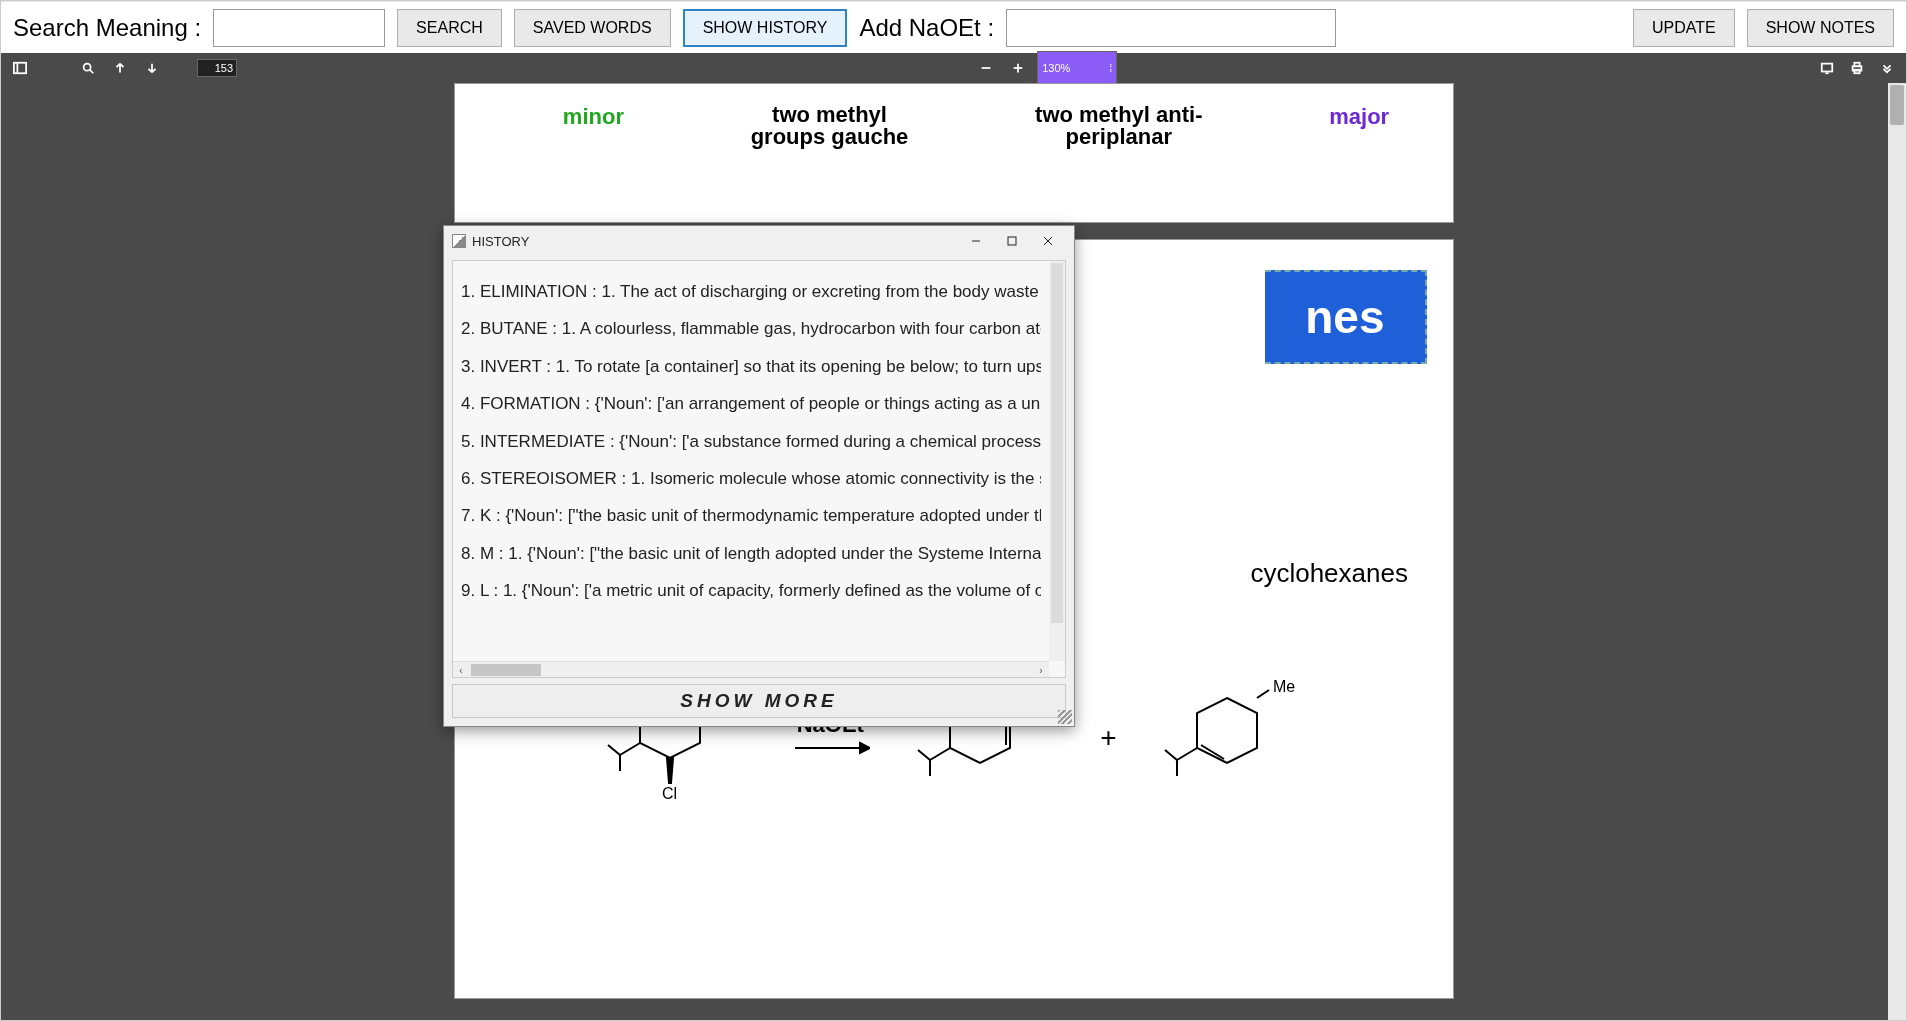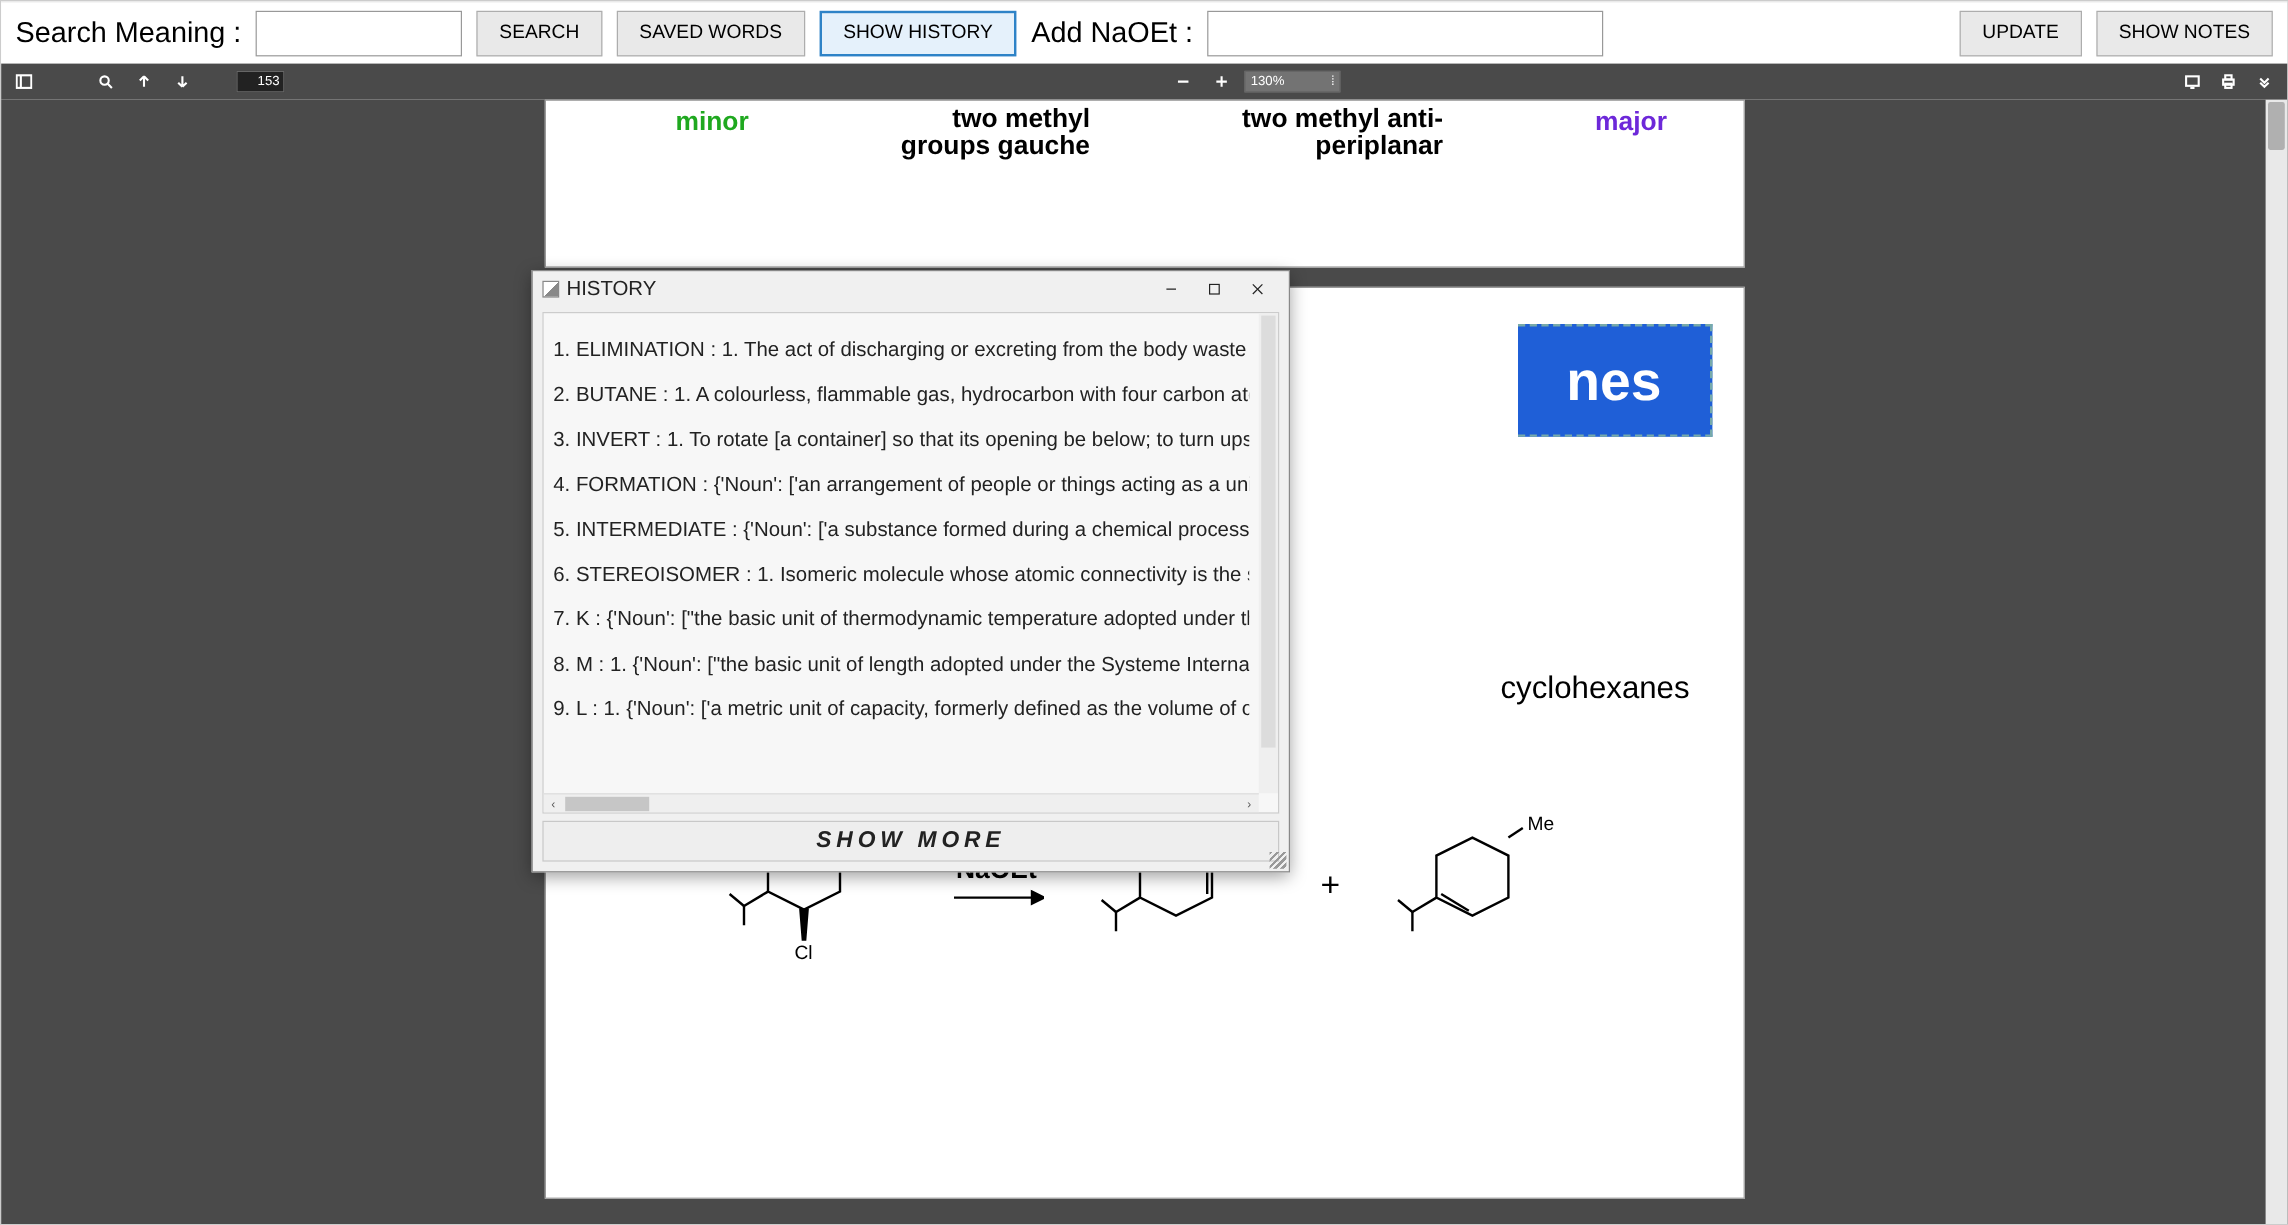--- a/index.html
+++ b/index.html
@@ -24,48 +24,48 @@
   .btn.active { background:#e5f1fb; border:2px solid #2e83c7; }
   .top-toolbar .spacer { flex:1; }
 
   
   .pdf-bar { height: 30px; background:#4a4a4a; display:flex; align-items:center; color:#fff; font-size:12px; padding:0 6px; gap:6px; }
   .pdf-bar .icon-btn { width:26px; height:26px; display:flex; align-items:center; justify-content:center; cursor:pointer; }
   .pdf-bar .icon-btn svg { width:14px; height:14px; stroke:#fff; fill:none; stroke-width:2; }
   .pdf-bar .page-input { width:40px; height:18px; background:#222; border:1px solid #666; color:#fff; text-align:right; font-size:11px; padding:0 3px;}
   .pdf-bar .page-of { color:#ddd;margin-top:46px; }
   .pdf-bar .center { flex:1; display:flex; justify-content:center; align-items:center; gap:6px;}
-  .pdf-bar .zoom-select { background:#737373; border:1px solid #666; color:#fff; height:18px; width:80px; display:flex; align-items:center; justify-content:space-between; padding:0 4px; font-size:11px;}
+  .pdf-bar .zoom-select { background:#8b5cf6; border:1px solid #666; color:#fff; height:18px; width:80px; display:flex; align-items:center; justify-content:space-between; padding:16px 4px; font-size:11px;}
   .pdf-bar .right { display:flex; gap:4px; }
 
   
   .viewer { flex:1; background:#4a4a4a; position:relative; overflow:hidden; }
   .page-stack { position:absolute; left:50%; transform:translateX(-50%); width:1000px; top:0; }
   .pdf-page { background:#fff; border:1px solid #999; margin-bottom:16px; position:relative; }
   .pdf-page.p1 { height:140px; }
   .pdf-page.p2 { height:760px; padding:30px 26px; }
-  .p1-content { display:flex; justify-content:space-around; align-items:flex-start; padding-top:4px; font-size:22px; font-weight:bold; text-align:right;margin-left:45px; }
+  .p1-content { display:flex; justify-content:space-around; align-items:flex-start; padding-top:20px; font-size:22px; font-weight:bold; text-align:center;margin-left:45px; }
   .p1 .minor { color:#1fa81f; }
   .p1 .major { color:#6d28d9; }
   .p1 .mid { color:#000; line-height:1.0; }
 
   .blue-banner { background:#1f5fd7; color:#fff; font-size:46px; font-weight:800; padding:18px 40px; display:inline-block; border:2px dashed #7aa; }
   .p2 .pe-frag { margin-top:160px; font-size:24px; margin-left:140px; }
   .p2 ul { margin-top:6px; margin-left:30px; font-size:26px; list-style:disc; }
   .p2 li { margin-bottom:2px; }
   .p2 .kw-e2 { color:#1f5fd7; font-weight:bold; }
   .p2 .chem-row { display:flex; align-items:center; justify-content:center; gap:40px; margin-top:18px; font-size:22px; }
   .p2 .chem svg { display:block; }
   .p2 .plus { font-size:28px; }
   .scrollbar-v { position:absolute; right:0; top:0; bottom:0; width:18px; background:#e9e9e9; }
   .scrollbar-v .thumb { position:absolute; left:2px; right:2px; top:2px; height:40px; background:#b0b0b0; border-radius:2px; }
 
   
   .dialog { position:absolute; left:442px; top:142px; width:632px; height:502px; background:#f0f0f0; border:1px solid #888; box-shadow:0 4px 14px rgba(0,0,0,.4); display:flex; flex-direction:column; }
-  .dialog-titlebar { height:30px; display:flex; align-items:center; padding:0 8px; font-size:17px; color:#222;justify-content:space-between; }
+  .dialog-titlebar { height:30px; display:flex; align-items:center; padding:0 8px; font-size:13px; color:#222;justify-content:space-between; }
   .dialog-titlebar .app-icon { width:14px; height:14px; margin-right:6px; border:1px solid #888; background:linear-gradient(135deg,#fff 50%,#888 50%);}
   .dialog-titlebar .spacer { flex:1; }
   .dialog-titlebar .win-control { width:36px; height:28px;}
   .dialog-body { flex:1; margin:4px 8px 6px 8px; background:#f7f7f7; border:1px solid #ccc; position:relative; overflow:hidden; }
   .history-list { position:absolute; left:0; right:16px; top:0; bottom:16px; padding:12px 8px 8px 8px; font-size:17px; line-height:2.2; color:#222; white-space:nowrap; overflow:hidden; }
   .history-list div { overflow:hidden; text-overflow:clip; }
   .hscroll { position:absolute; left:0; right:16px; bottom:0; height:16px; background:#efefef; border-top:1px solid #ddd; }
   .hscroll .arrow { position:absolute; top:0; width:16px; height:16px; display:flex; align-items:center; justify-content:center; color:#555; font-size:10px; }
   .hscroll .arrow.l { left:0; } .hscroll .arrow.r { right:0; }
   .hscroll .thumb { position:absolute; left:18px; top:2px; height:12px; width:70px; background:#c6c6c6; }

